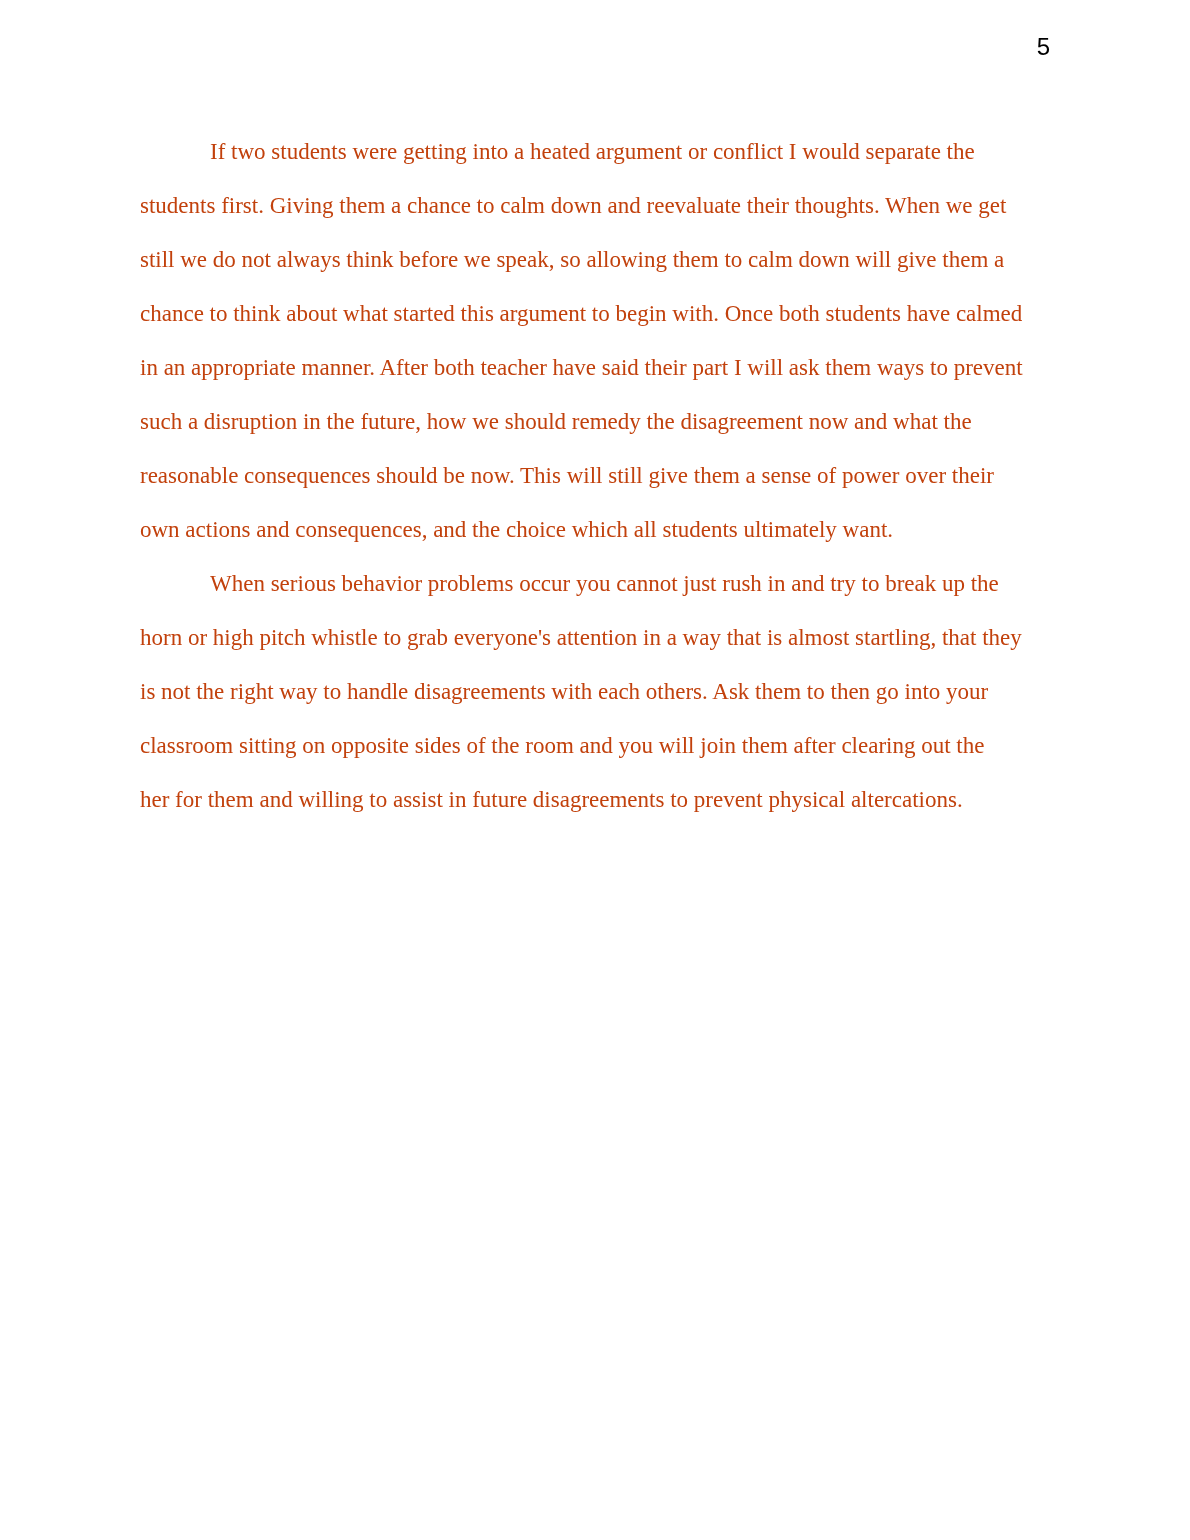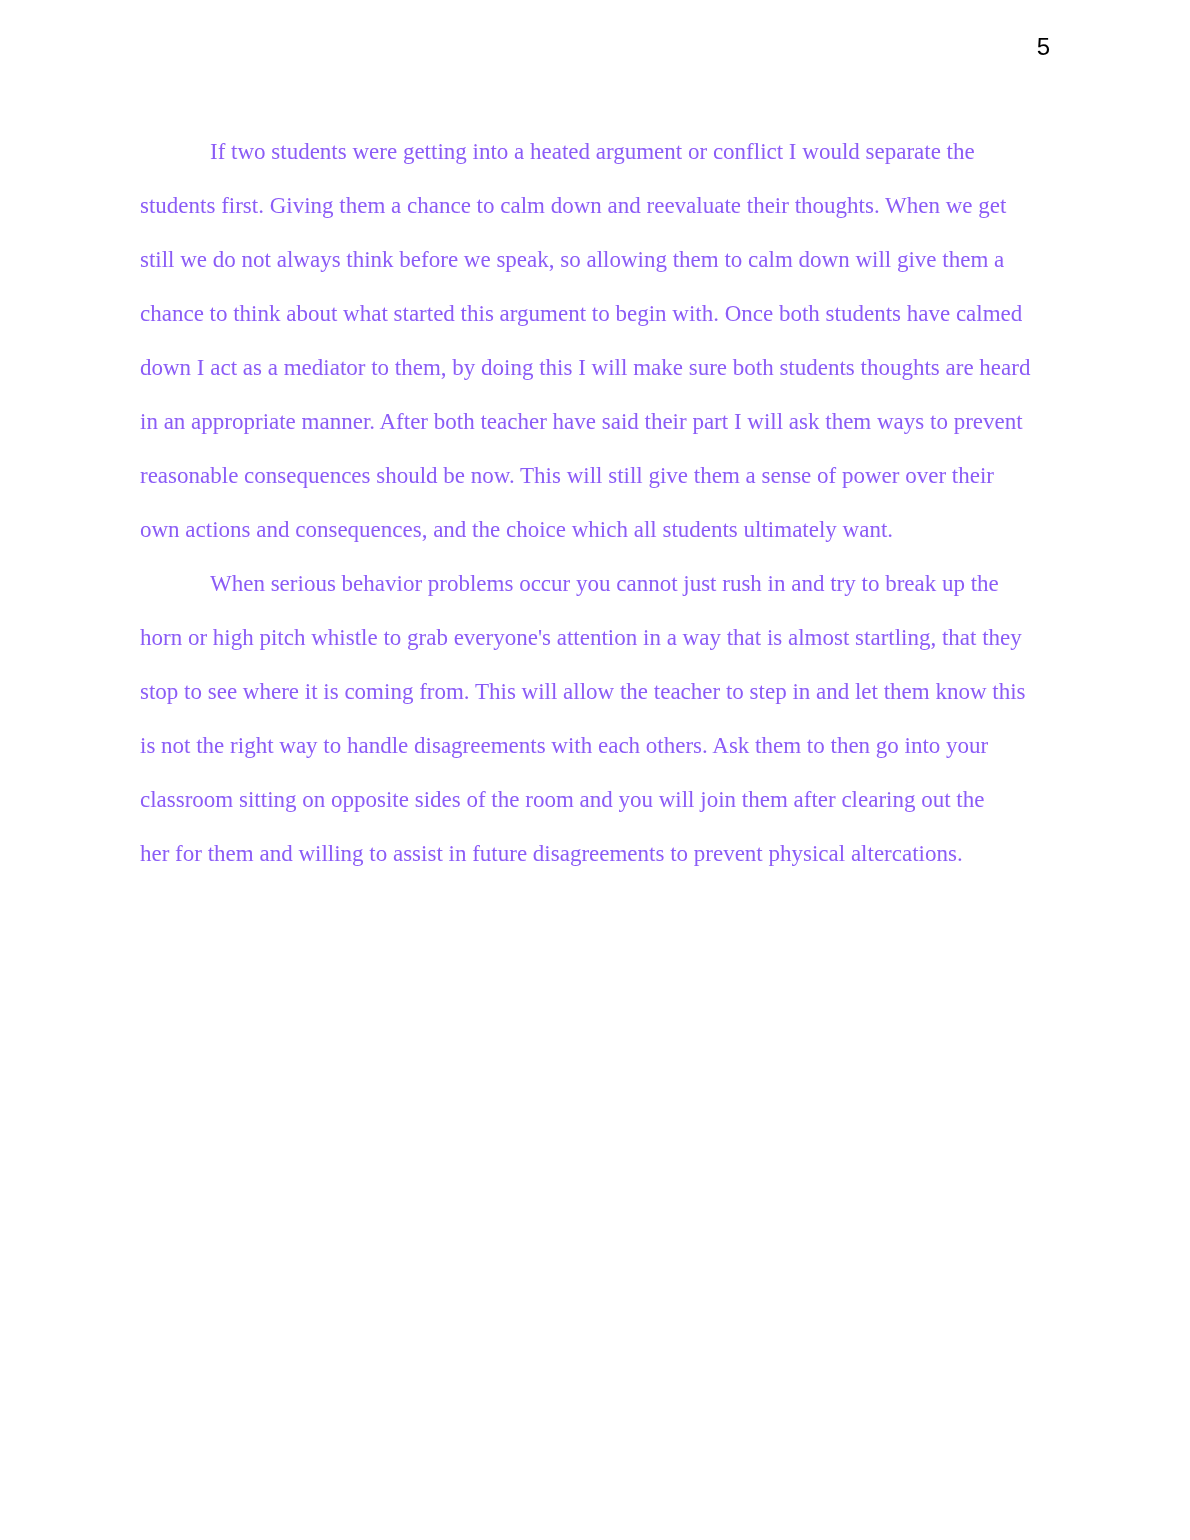--- a/index.html
+++ b/index.html
@@ -25,21 +25,21 @@
     line-height: 28px;
     color: #000000;
   }
   .body-text {
     position: absolute;
     top: 125px;
     left: 140px;
     width: 910px;
     font-family: "Liberation Serif", "DejaVu Serif", serif;
     font-size: 23px;
-    color: #8b5cf6;
+    color: #c2410c;
   }
   .line {
     line-height: 54px;
     height: 54px;
     white-space: nowrap;
   }
   .line.indent {
     padding-left: 70px;
   }
 </style>
@@ -49,26 +49,25 @@
 <div class="page">
 
   <div class="page-number">5</div>
 
   <div class="body-text">
 
     <div class="line indent">If two students were getting into a heated argument or conflict I would separate the</div>
     <div class="line">students first. Giving them a chance to calm down and reevaluate their thoughts. When we get</div>
     <div class="line">still we do not always think before we speak, so allowing them to calm down will give them a</div>
     <div class="line">chance to think about what started this argument to begin with. Once both students have calmed</div>
-    <div class="line">down I act as a mediator to them, by doing this I will make sure both students thoughts are heard</div>
     <div class="line">in an appropriate manner. After both teacher have said their part I will ask them ways to prevent</div>
+    <div class="line">such a disruption in the future, how we should remedy the disagreement now and what the</div>
     <div class="line">reasonable consequences should be now. This will still give them a sense of power over their</div>
     <div class="line">own actions and consequences, and the choice which all students ultimately want.</div>
 
     <div class="line indent">When serious behavior problems occur you cannot just rush in and try to break up the</div>
     <div class="line">horn or high pitch whistle to grab everyone's attention in a way that is almost startling, that they</div>
-    <div class="line">stop to see where it is coming from. This will allow the teacher to step in and let them know this</div>
     <div class="line">is not the right way to handle disagreements with each others. Ask them to then go into your</div>
     <div class="line">classroom sitting on opposite sides of the room and you will join them after clearing out the</div>
     <div class="line">her for them and willing to assist in future disagreements to prevent physical altercations.</div>
 
   </div>
 </div>
 
 </body></html>

